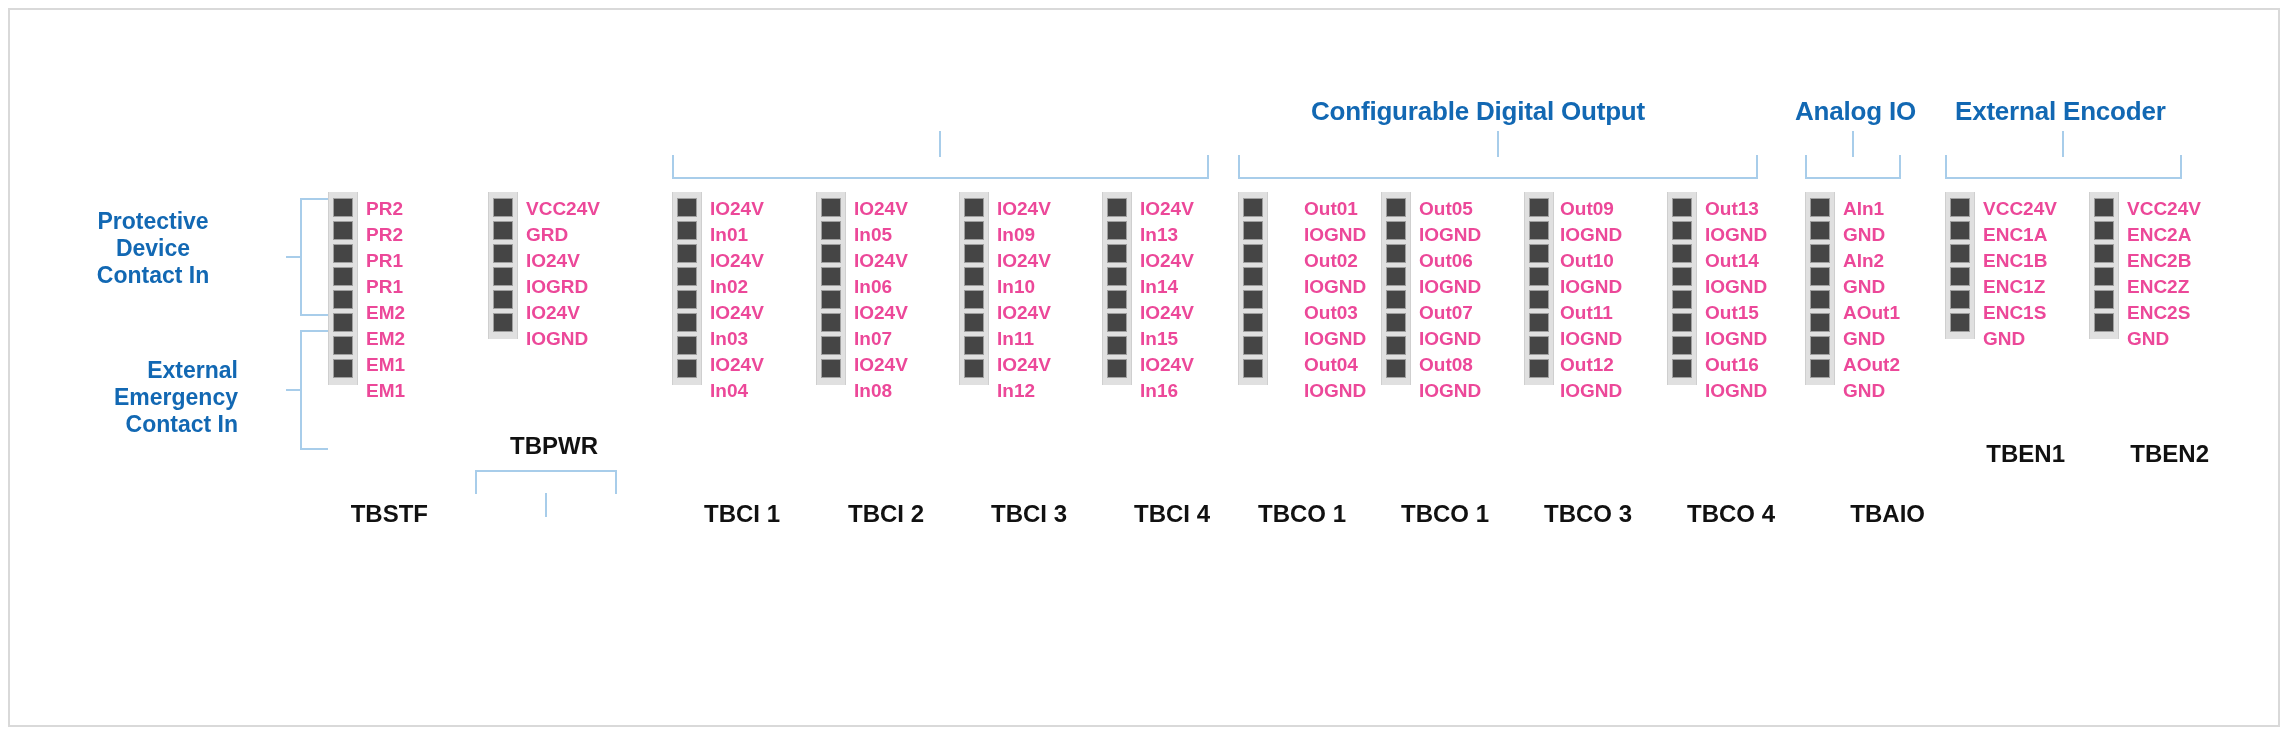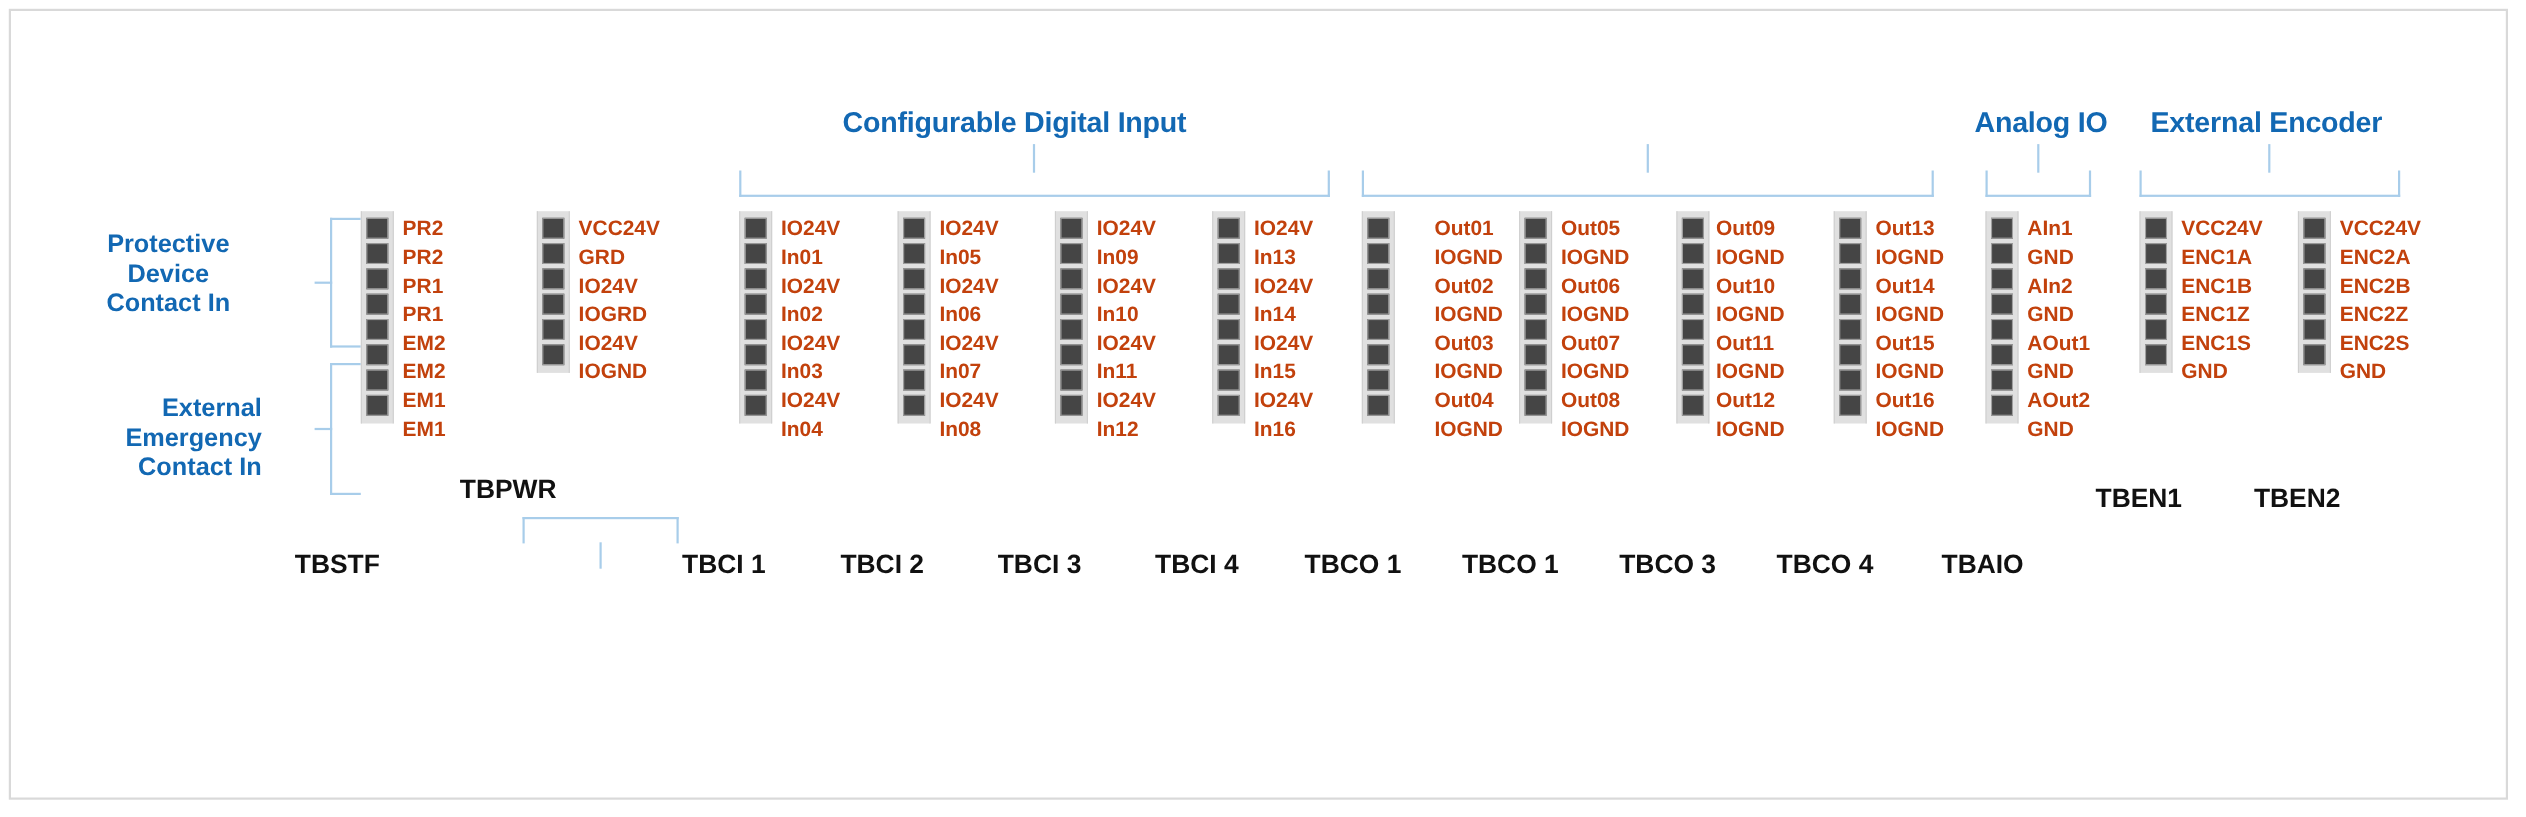--- a/index.html
+++ b/index.html
@@ -62,33 +62,33 @@
     width:20px;height:19px;
     margin:3px auto 4px auto;
     background:#454545;
     border:1px solid #9f9f9f;
     box-sizing:border-box;
   }
   .pin-labels{
     position:absolute;
     font-size:19px;
     font-weight:bold;
-    color:#c2410c;
+    color:#ec4899;
     white-space:nowrap;
   }
   .pin-labels div{height:26px;line-height:26px;}
 
   
   .part-name{
     position:absolute;
     font-size:24px;
     font-weight:bold;
     color:#111111;
     white-space:nowrap;
-    text-align:left;
+    text-align:right;
   }
 
   
   .brace-right{ 
     position:absolute;
     border:2px solid #a8cdea;
     border-right:none;
     box-sizing:border-box;
   }
   .brace-down{ 
@@ -113,21 +113,21 @@
     background:#a8cdea;
     height:2px;
   }
 </style>
 </head>
 <body>
 
 <div class="canvas">
   <div class="frame"></div>
 
-  <div class="sec-head" style="left:766px;top:96px;">Configurable Digital Input</div>
+  <div class="sec-head" style="left:1311px;top:96px;">Configurable Digital Output</div>
   <div class="sec-head" style="left:1795px;top:96px;">Analog IO</div>
   <div class="sec-head" style="left:1955px;top:96px;">External Encoder</div>
 
   <div class="brace-down" style="left:672px;top:155px;width:537px;height:24px;"></div>
   <div class="tick" style="left:939px;top:131px;height:26px;"></div>
 
   <div class="brace-down" style="left:1238px;top:155px;width:520px;height:24px;"></div>
   <div class="tick" style="left:1497px;top:131px;height:26px;"></div>
 
   <div class="brace-down" style="left:1805px;top:155px;width:96px;height:24px;"></div>

